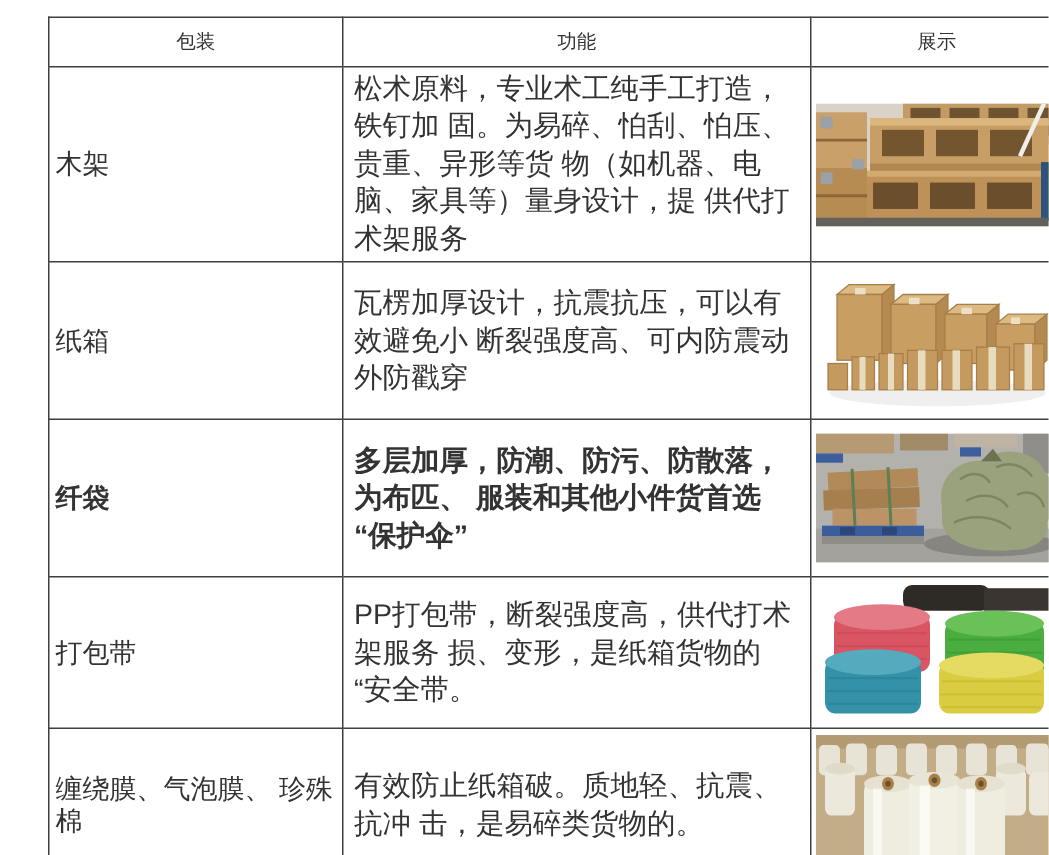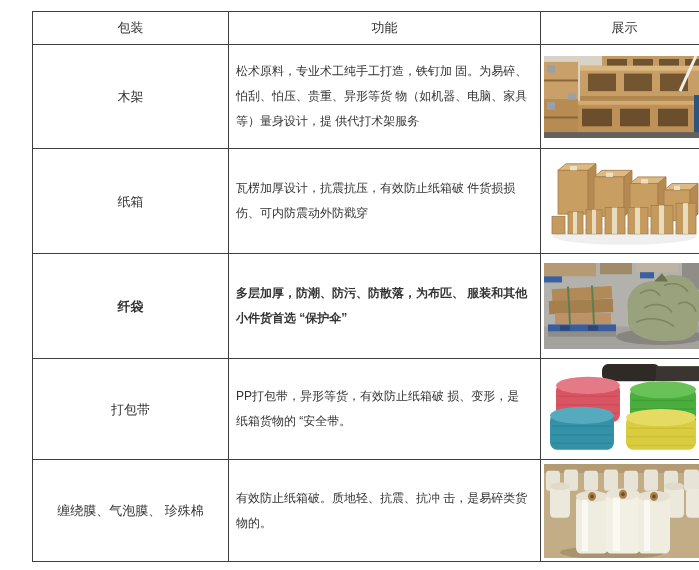--- a/index.html
+++ b/index.html
@@ -6,22 +6,22 @@
   body{
     width:699px;height:570px;background:#ffffff;
     font-family:"Liberation Sans","DejaVu Sans",sans-serif;
     color:#333333;position:relative;overflow:hidden;
   }
   .table-wrap{position:absolute;left:12px;top:11px;padding-left:20px;}
   table.pkg{border-collapse:collapse;table-layout:fixed;width:676px;}
   table.pkg th, table.pkg td{border:1px solid #3f3f3f;vertical-align:middle;}
   col.c1{width:196px;} col.c2{width:312px;} col.c3{width:168px;}
   th.hdr{height:30px;font-weight:normal;font-size:13px;text-align:center;}
-  td.pack{text-align:center;font-size:13px;line-height:21px;padding:0 4px;}
-  td.func{font-size:12px;line-height:25px;text-align:left;padding:2px 10px 2px 7px;}
+  td.pack{font-size:18px;line-height:21px;padding:0 4px;}
+  td.func{font-size:19px;line-height:25px;text-align:left;padding:2px 10px 2px 7px;}
   td.show{text-align:center;padding:0;}
   svg.photo{display:block;margin:0 auto;}
   tr.r1{height:104px;} tr.r2{height:105px;} tr.r3{height:105px;font-weight:bold;}
   tr.r4{height:101px;} tr.r5{height:102px;margin-left:40px;}
 </style>
 </head>
 <body>
 
 <div class="table-wrap">
 <table class="pkg">
@@ -82,21 +82,21 @@
           </g>
           <rect x="150" y="40" width="12" height="40" fill="#2c547c"></rect>
           <line x1="152" y1="0" x2="136" y2="36" stroke="#efeee9" stroke-width="3"></line>
           <rect x="0" y="78" width="162" height="6" fill="#63615c"></rect>
         </svg>
       </td>
     </tr>
 
     <tr class="r2">
       <td class="pack">纸箱</td>
-      <td class="func">瓦楞加厚设计，抗震抗压，有效防止纸箱破 件货损损伤、可内防震动外防戳穿</td>
+      <td class="func">瓦楞加厚设计，抗震抗压，可以有效避免小 断裂强度高、可内防震动外防戳穿</td>
       <td class="show">
         <svg class="photo" width="162" height="92" viewBox="0 0 162 84" preserveAspectRatio="none">
           <rect width="162" height="84" fill="#ffffff"></rect>
           <ellipse cx="81" cy="74" rx="72" ry="8" fill="#efefef"></ellipse>
           <g stroke="#a57e49" stroke-width="0.8">
             <g>
                   <polygon points="14,14 44,14 52,8 22,8" fill="#dcba82"></polygon>
                   <rect x="14" y="14" width="30" height="40" fill="#c89e62"></rect>
                   <polygon points="44,14 52,8 52,48 44,54" fill="#b58a50"></polygon>
                   <rect x="26" y="10" width="7" height="4" fill="#ecdfc4" stroke="none"></rect>
@@ -168,21 +168,21 @@
             <path d="M84 48 C80 28 96 16 112 18 C122 8 146 10 152 24 C160 32 160 48 154 58 C156 68 146 76 130 76 C108 78 86 72 84 58 Z" fill="#9aa17d"></path>
             <path d="M96 30 C104 24 112 26 116 32 M100 44 C110 38 122 40 128 48 M92 58 C104 52 120 54 130 62 M120 22 C128 18 138 20 144 28 M134 40 C142 36 150 40 152 48" stroke="#7e8561" stroke-width="1.6" fill="none"></path>
             <path d="M110 18 L118 10 L124 18 Z" fill="#6b7252"></path>
           </g>
         </svg>
       </td>
     </tr>
 
     <tr class="r4">
       <td class="pack">打包带</td>
-      <td class="func">PP打包带，异形等货，有效防止纸箱破 损、变形，是纸箱货物的 “安全带。</td>
+      <td class="func">PP打包带，断裂强度高，供代打术架服务 损、变形，是纸箱货物的 “安全带。</td>
       <td class="show">
         <svg class="photo" width="162" height="90" viewBox="0 0 162 84" preserveAspectRatio="none">
           <rect width="162" height="84" fill="#ffffff"></rect>
           <g>
             <rect x="58" y="0" width="58" height="16" rx="6" fill="#2e2a26"></rect>
             <rect x="112" y="2" width="44" height="14" fill="#3a3530"></rect>
           </g>
           <g>
             <rect x="12" y="18" width="64" height="36" rx="7" fill="#d95563"></rect>
             <ellipse cx="44" cy="20" rx="32" ry="8" fill="#e47a86"></ellipse>

